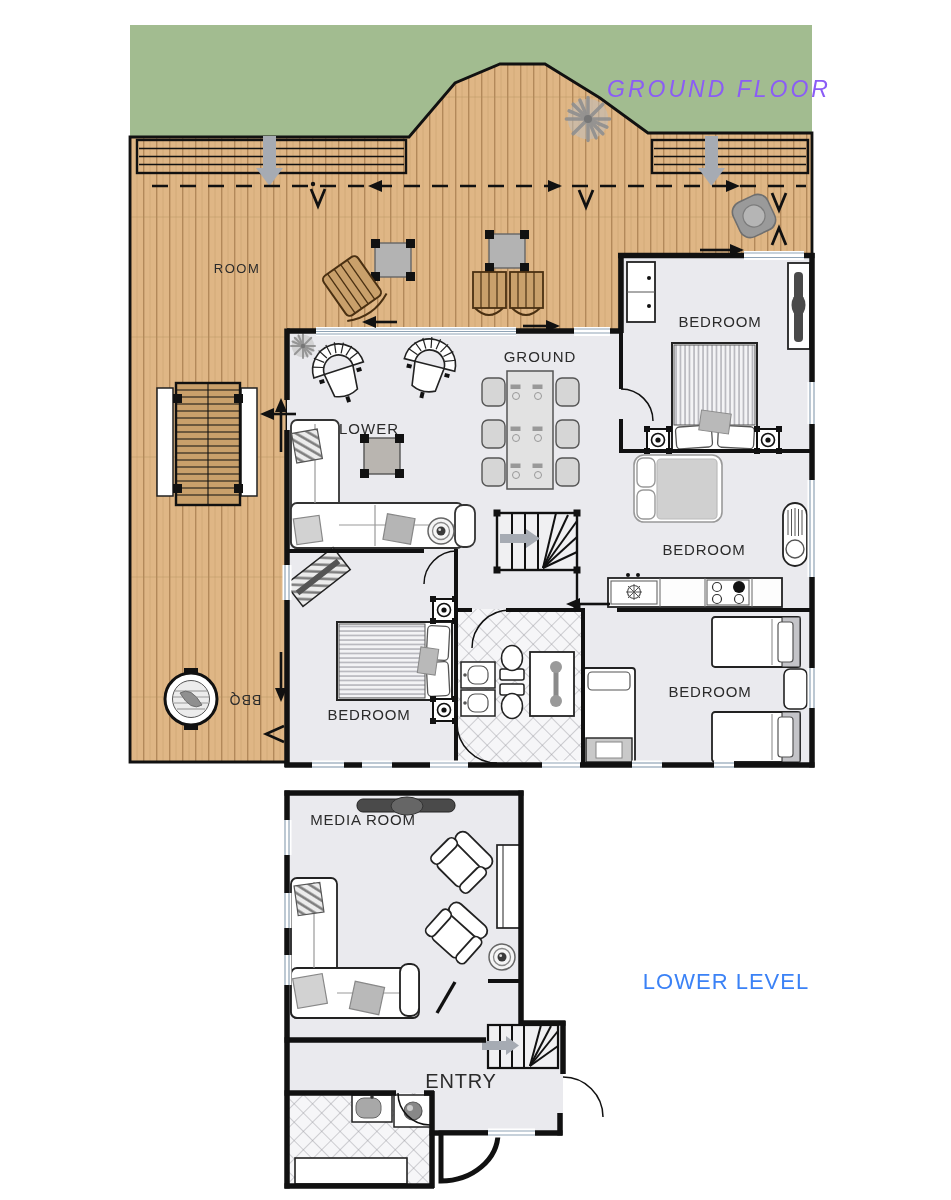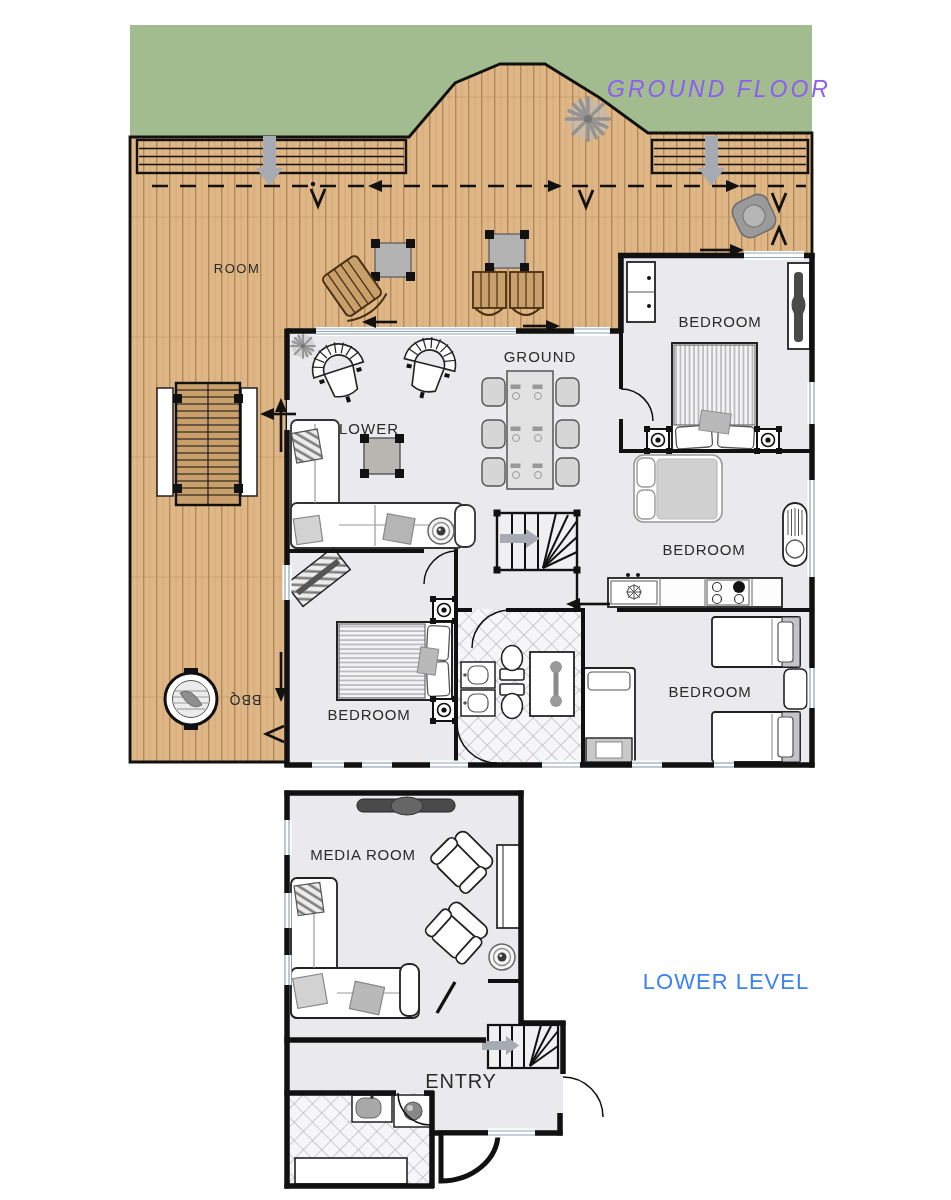--- a/index.html
+++ b/index.html
@@ -638,17 +638,17 @@
 
 <div class="label big" style="left:719px;top:89px;font-size:23px;letter-spacing:3px;">GROUND FLOOR</div>
 <div class="label" style="left:237px;top:268px;font-size:13px;letter-spacing:1.5px;">ROOM</div>
 <div class="label" style="left:369px;top:428px;font-size:15px;letter-spacing:1px;">LOWER</div>
 <div class="label" style="left:540px;top:356px;font-size:15px;letter-spacing:1px;">GROUND</div>
 <div class="label" style="left:720px;top:321px;font-size:15px;letter-spacing:0.8px;">BEDROOM</div>
 <div class="label" style="left:704px;top:549px;font-size:15px;letter-spacing:0.8px;">BEDROOM</div>
 <div class="label" style="left:369px;top:714px;font-size:15px;letter-spacing:0.8px;">BEDROOM</div>
 <div class="label" style="left:710px;top:691px;font-size:15px;letter-spacing:0.8px;">BEDROOM</div>
 <div class="label rot180" style="left:245px;top:700px;font-size:14px;letter-spacing:1px;">BBQ</div>
-<div class="label" style="left:363px;top:854px;font-size:15px;letter-spacing:0.8px;">MEDIA ROOM</div>
+<div class="label" style="left:363px;top:819px;font-size:15px;letter-spacing:0.8px;">MEDIA ROOM</div>
 <div class="label" style="left:461px;top:1081px;font-size:20px;letter-spacing:0.8px;">ENTRY</div>
 <div class="label" style="left:726px;top:982px;font-size:22px;letter-spacing:1px;color:#3b82f6;">LOWER LEVEL</div>
 
 </div>
 
 </body></html>

